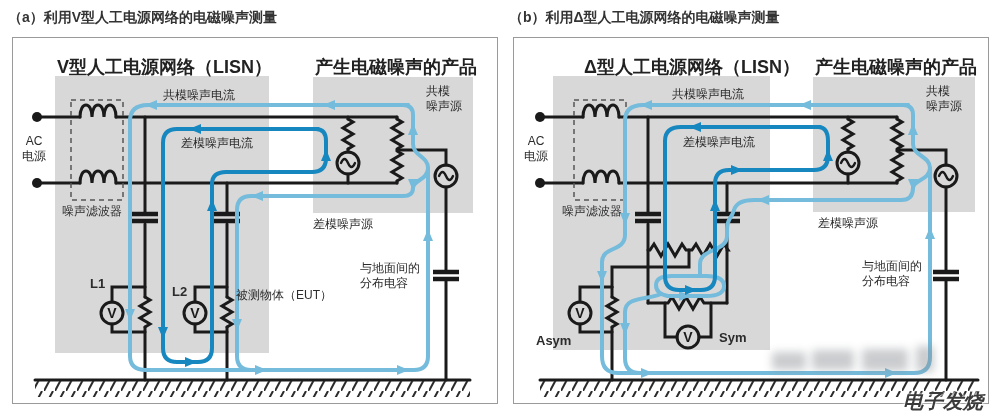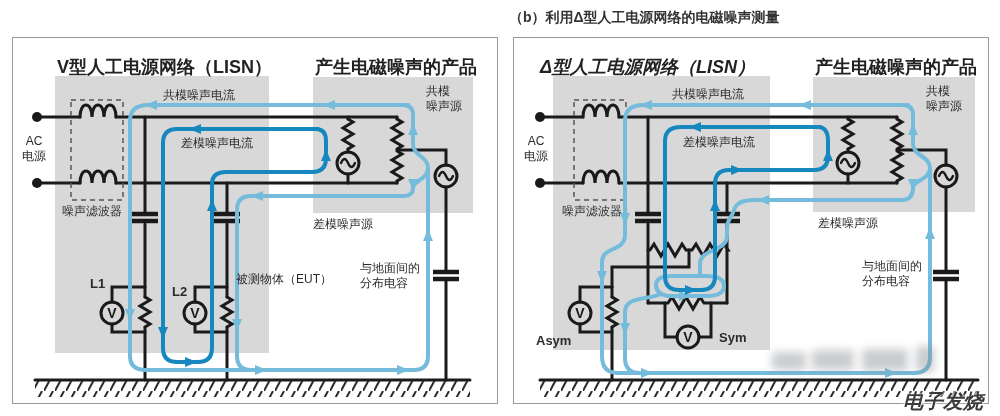--- a/index.html
+++ b/index.html
@@ -217,44 +217,45 @@
     </g>
 
     <g>
       <text class="vtxt" x="112" y="318" text-anchor="middle">V</text>
       <text class="vtxt" x="195" y="318" text-anchor="middle">V</text>
       <text class="vtxt" x="580" y="318" text-anchor="middle">V</text>
       <text class="vtxt" x="688" y="342" text-anchor="middle">V</text>
     </g>
   </svg>
 
+  <div class="ttl" style="left:8px;top:9px;">（a）利用V型人工电源网络的电磁噪声测量</div>
   <div class="lbl hdr" style="left:57px;top:60px;">V型人工电源网络（LISN）</div>
   <div class="lbl hdr" style="left:315px;top:60px;">产生电磁噪声的产品</div>
   <div class="lbl" style="left:163px;top:88px;">共模噪声电流</div>
   <div class="lbl" style="left:181px;top:136px;">差模噪声电流</div>
   <div class="lbl" style="left:426px;top:84px;">
     <div>共模</div>
       <div>噪声源</div>
   </div>
   <div class="lbl" style="left:16px;top:134px;width:36px;text-align:center;">
     <div>AC</div>
       <div>电源</div>
   </div>
   <div class="lbl" style="left:62px;top:204px;">噪声滤波器</div>
   <div class="lbl" style="left:313px;top:217px;">差模噪声源</div>
-  <div class="lbl" style="left:236px;top:272px;text-align:center;">被测物体（EUT）</div>
+  <div class="lbl" style="left:236px;top:288px;text-align:center;">被测物体（EUT）</div>
   <div class="lbl" style="left:360px;top:261px;">
     <div>与地面间的</div>
       <div>分布电容</div>
   </div>
   <div class="lbl meter" style="left:90px;top:276px;">L1</div>
   <div class="lbl meter" style="left:172px;top:284px;">L2</div>
 
   <div class="ttl" style="left:509px;top:9px;">（b）利用Δ型人工电源网络的电磁噪声测量</div>
-  <div class="lbl hdr" style="left:540px;top:60px;font-style:italic;">Δ型人工电源网络（LISN）</div>
+  <div class="lbl hdr" style="left:584px;top:60px;">Δ型人工电源网络（LISN）</div>
   <div class="lbl hdr" style="left:815px;top:60px;">产生电磁噪声的产品</div>
   <div class="lbl" style="left:672px;top:87px;">共模噪声电流</div>
   <div class="lbl" style="left:683px;top:135px;">差模噪声电流</div>
   <div class="lbl" style="left:926px;top:84px;">
     <div>共模</div>
       <div>噪声源</div>
   </div>
   <div class="lbl" style="left:518px;top:134px;width:36px;text-align:center;">
     <div>AC</div>
       <div>电源</div>

